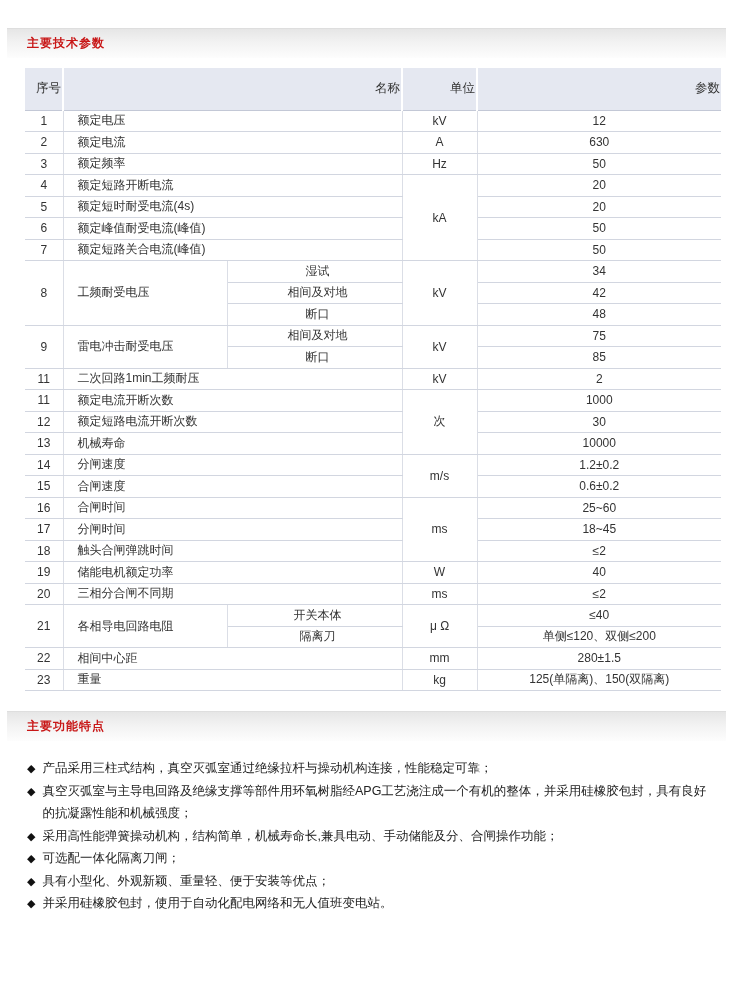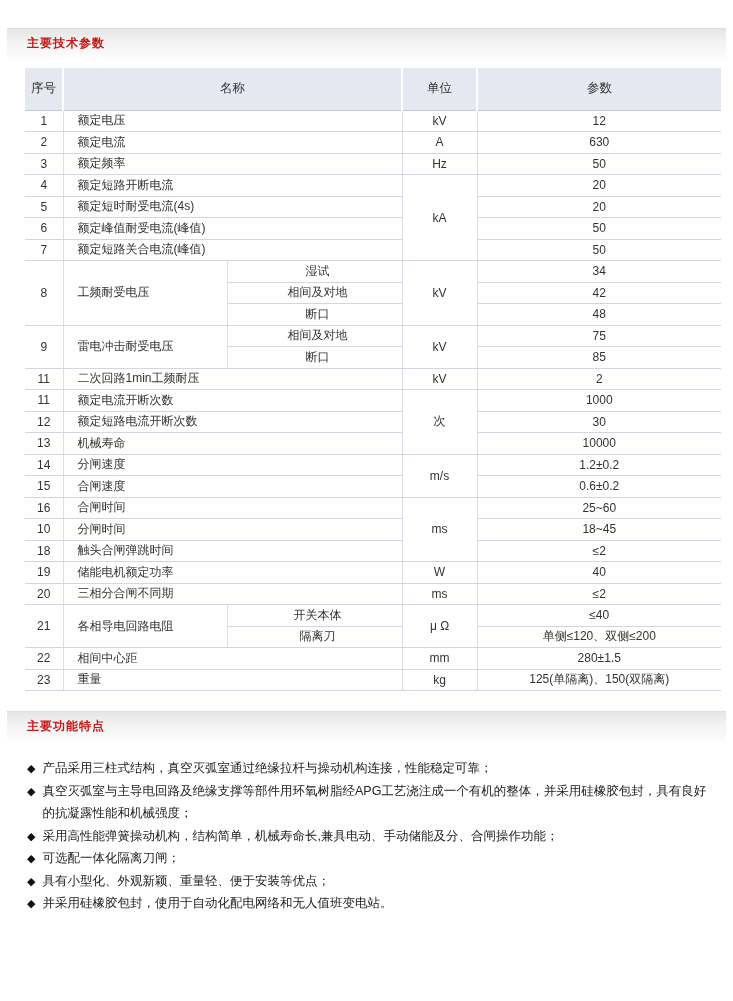--- a/index.html
+++ b/index.html
@@ -43,21 +43,21 @@
   table.params col.c-sub  { width: 175px; }
   table.params col.c-unit { width: 75px; }
   table.params col.c-val  { width: 244px; }
 
   table.params thead th {
     background: #e5e8f1;
     height: 42px;
     font-weight: normal;
     font-size: 12.5px;
     color: #333;
-    text-align: center;
+    text-align: right;
     border-right: 2px solid #ffffff;
     border-bottom: 1px solid #c3c8d6;
   }
   table.params thead th:last-child { border-right: none; }
 
   table.params tbody td {
     height: 21.5px;
     padding: 0 4px;
     text-align: center;
     border-bottom: 1px solid #d2d6e0;
@@ -216,21 +216,21 @@
         <td colspan="2" class="cell-name">合闸速度</td>
         <td class="cell-val">0.6±0.2</td>
       </tr>
       <tr>
         <td class="cell-no">16</td>
         <td colspan="2" class="cell-name">合闸时间</td>
         <td rowspan="3" class="cell-unit">ms</td>
         <td class="cell-val">25~60</td>
       </tr>
       <tr>
-        <td class="cell-no">10</td>
+        <td class="cell-no">17</td>
         <td colspan="2" class="cell-name">分闸时间</td>
         <td class="cell-val">18~45</td>
       </tr>
       <tr>
         <td class="cell-no">18</td>
         <td colspan="2" class="cell-name">触头合闸弹跳时间</td>
         <td class="cell-val">≤2</td>
       </tr>
       <tr>
         <td class="cell-no">19</td>

